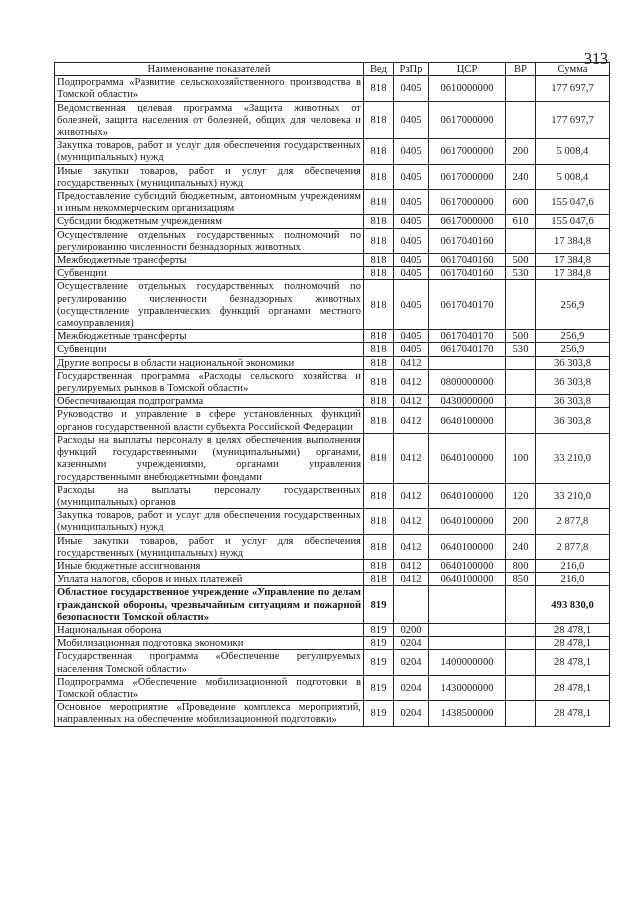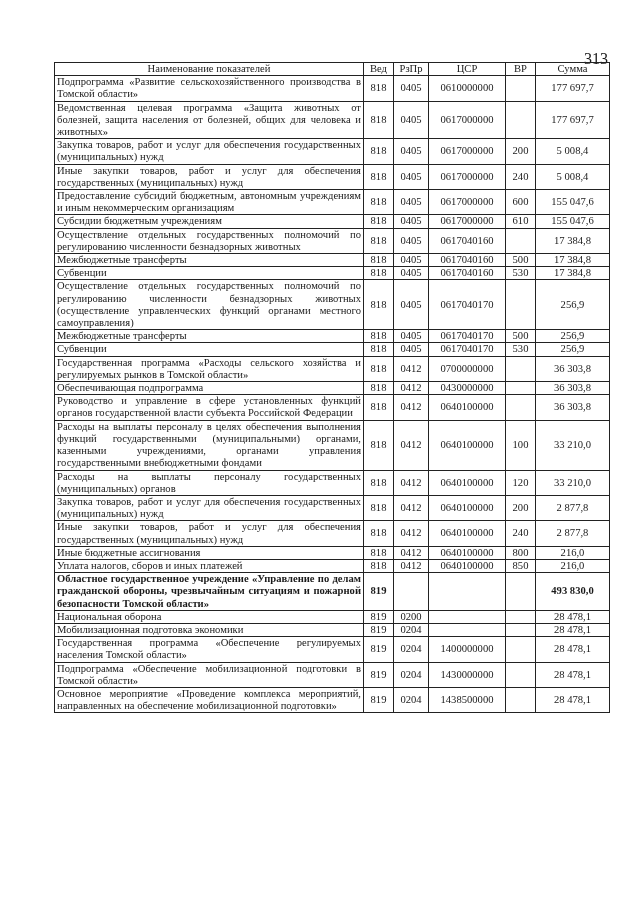--- a/index.html
+++ b/index.html
@@ -132,24 +132,32 @@
       </tr>
       <tr>
         <td class="name">Субвенции</td>
         <td class="c">818</td>
         <td class="c">0405</td>
         <td class="c">0617040170</td>
         <td class="c">530</td>
         <td class="r">256,9</td>
       </tr>
       <tr>
+        <td class="name">Другие вопросы в области национальной экономики</td>
+        <td class="c">818</td>
+        <td class="c">0412</td>
+        <td class="c"></td>
+        <td class="c"></td>
+        <td class="r">36 303,8</td>
+      </tr>
+      <tr>
         <td class="name">Государственная программа «Расходы сельского хозяйства и регулируемых рынков в Томской области»</td>
         <td class="c">818</td>
         <td class="c">0412</td>
-        <td class="c">0700000000</td>
+        <td class="c">0800000000</td>
         <td class="c"></td>
         <td class="r">36 303,8</td>
       </tr>
       <tr>
         <td class="name">Обеспечивающая подпрограмма</td>
         <td class="c">818</td>
         <td class="c">0412</td>
         <td class="c">0430000000</td>
         <td class="c"></td>
         <td class="r">36 303,8</td>

